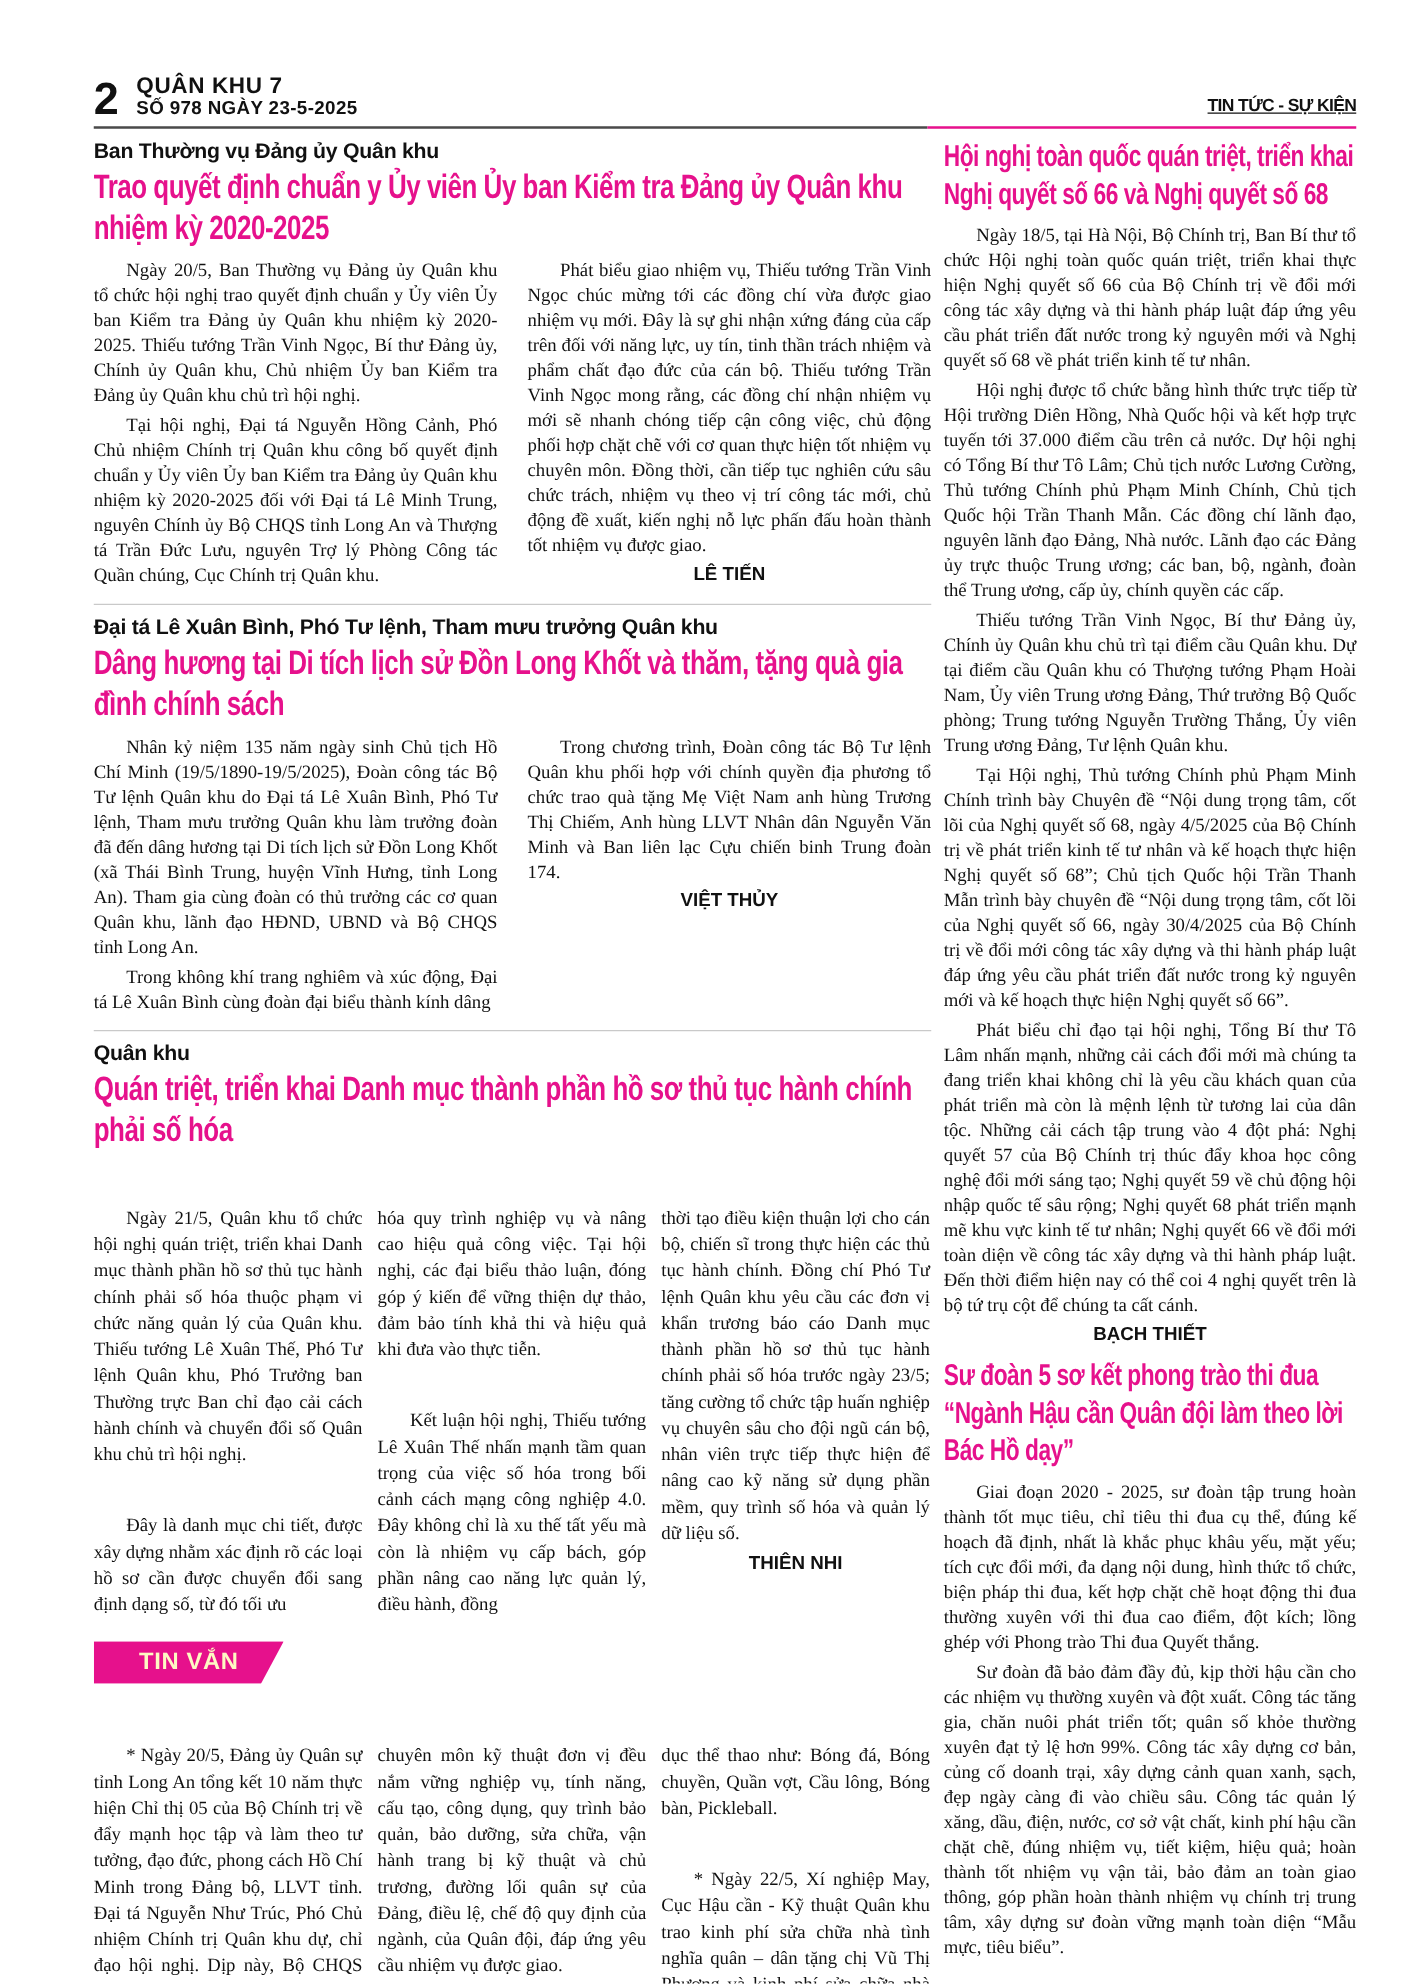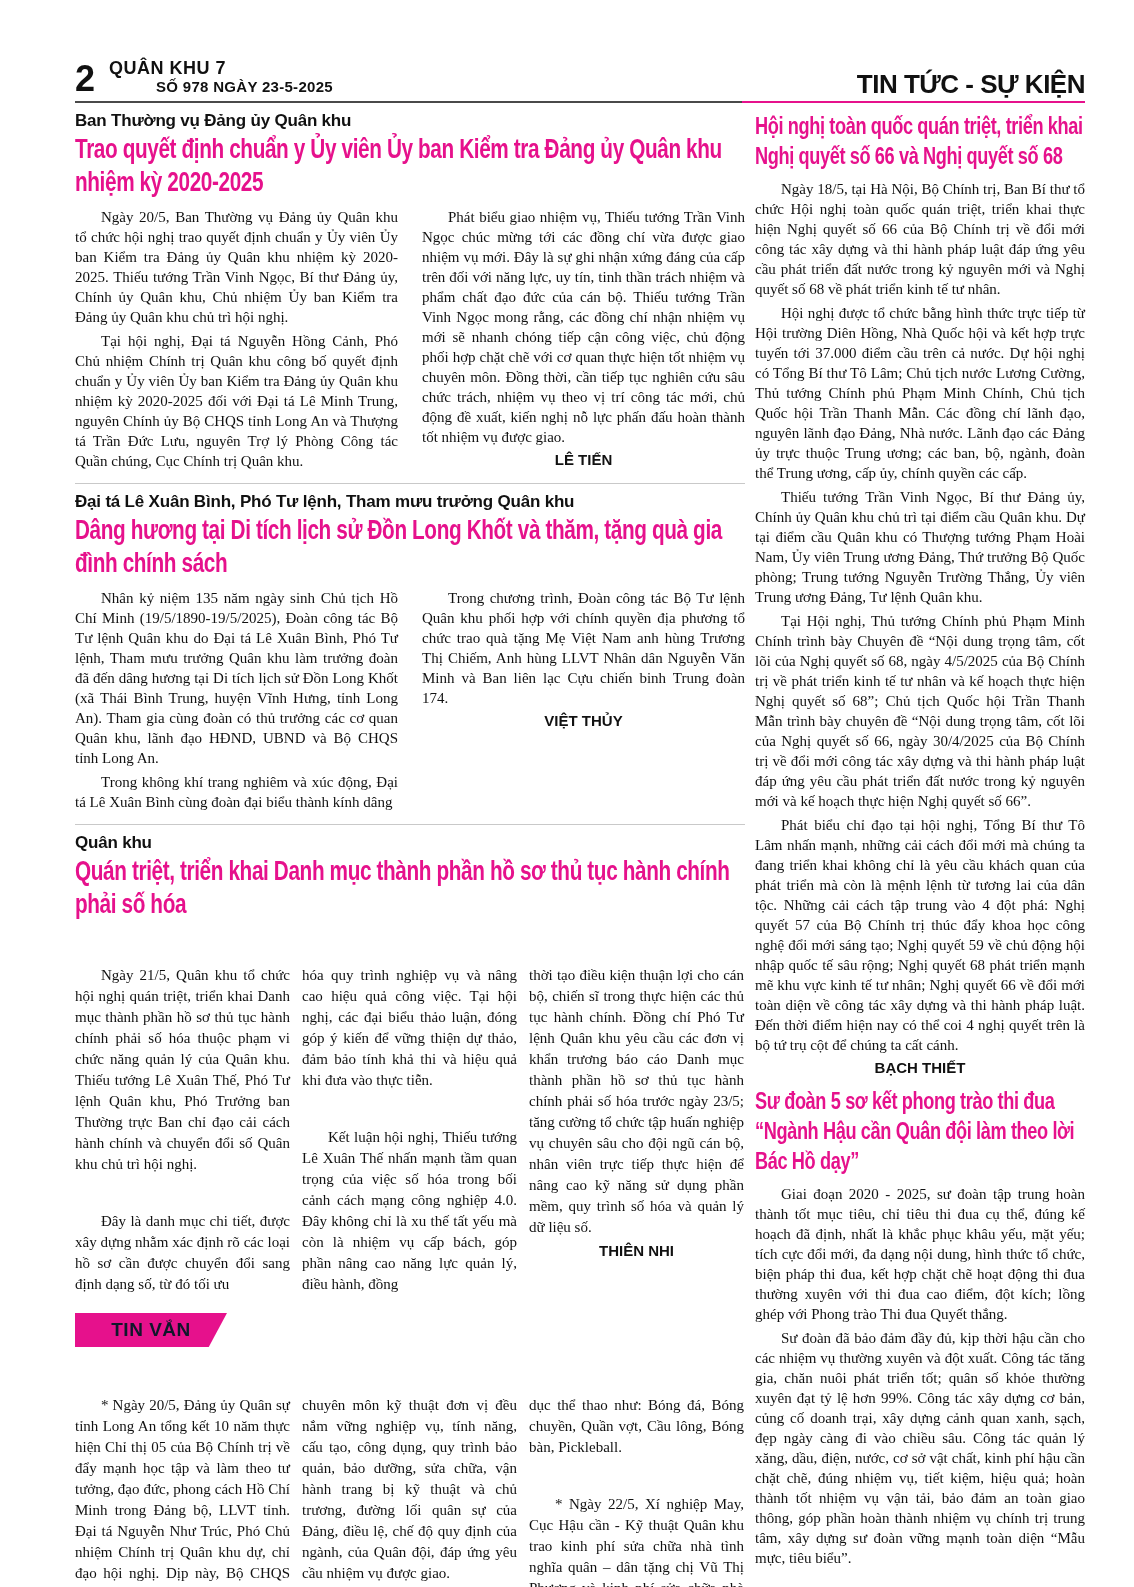--- a/index.html
+++ b/index.html
@@ -5,22 +5,22 @@
   html,body{margin:0;padding:0;background:#ffffff;}
   .page{position:relative;width:1134px;height:1587px;background:#fff;overflow:hidden;
         font-family:"Liberation Serif",serif;color:#111;}
   .inner{position:absolute;left:75px;top:58px;width:1010px;}
 
   
   .hdr{display:flex;align-items:flex-end;font-family:"Liberation Sans",sans-serif;font-weight:bold;}
   .pagenum{font-size:36px;line-height:34px;margin-right:14px;}
   .mast{flex:1;}
   .mast-title{font-size:18px;line-height:20px;letter-spacing:.5px;}
-  .mast-issue{font-size:15px;line-height:18px;letter-spacing:.3px;margin-left:47px;}
-  .section-title{font-size:26px;line-height:24px;letter-spacing:-.5px;}
+  .mast-issue{font-size:15px;line-height:18px;letter-spacing:.3px;}
+  .section-title{font-size:14px;line-height:24px;letter-spacing:-.5px;text-decoration:underline;}
   .hdr-rule{display:flex;height:2px;margin-top:5px;margin-bottom:6px;}
   .hdr-rule .dark{width:66%;background:#4a4a4a;}
   .hdr-rule .pink{width:34%;background:#e6118c;}
 
   
   .content{display:flex;gap:10px;}
   .left-region{width:670px;}
   .right-region{width:330px;}
 
   
@@ -35,21 +35,21 @@
   .cols2{display:flex;gap:24px;}
   .cols2 .col{width:328px;}
   .cols3{display:flex;gap:12px;}
   .cols3 .col{width:215px;}
   .cols3 .bp{line-height:21px;margin-top:36px;}
   .byline{font-family:"Liberation Sans",sans-serif;font-weight:bold;font-size:15px;
           text-align:center;margin:2px 0 0 0;}
   .art-sep{border:0;border-top:1px solid #c9c9c9;margin:8px 0 8px 0;}
 
   
-  .tv-banner{width:152px;height:34px;background:#e6118c;color:#0f172a;margin:14px 0 12px 0;
+  .tv-banner{width:152px;height:34px;background:#e6118c;color:#fef9c3;margin:14px 0 12px 0;
              font-family:"Liberation Sans",sans-serif;font-weight:bold;font-size:19px;
              display:flex;align-items:center;justify-content:center;letter-spacing:.5px;
              clip-path:polygon(0 0,100% 0,88% 100%,0 100%);}
   .rr-gap{height:8px;}
 </style>
 </head>
 <body>
 
 <div class="page">
   <div class="inner">

